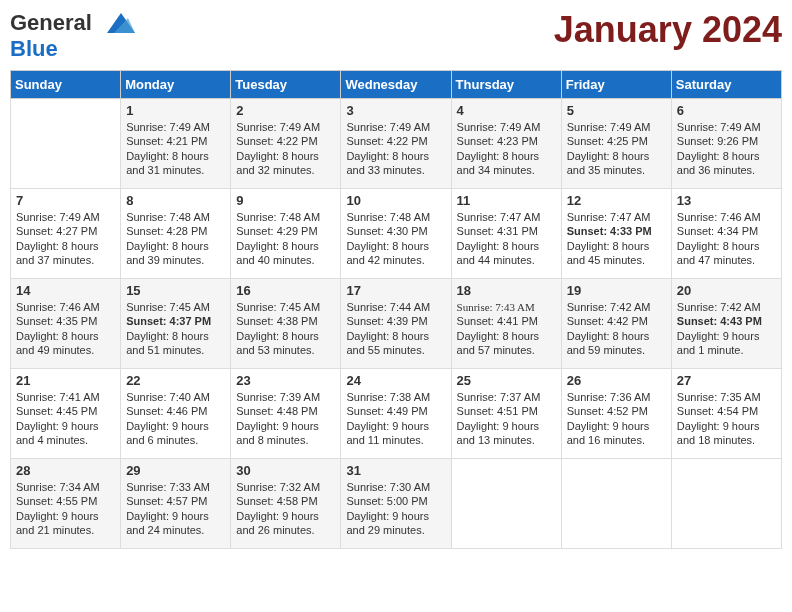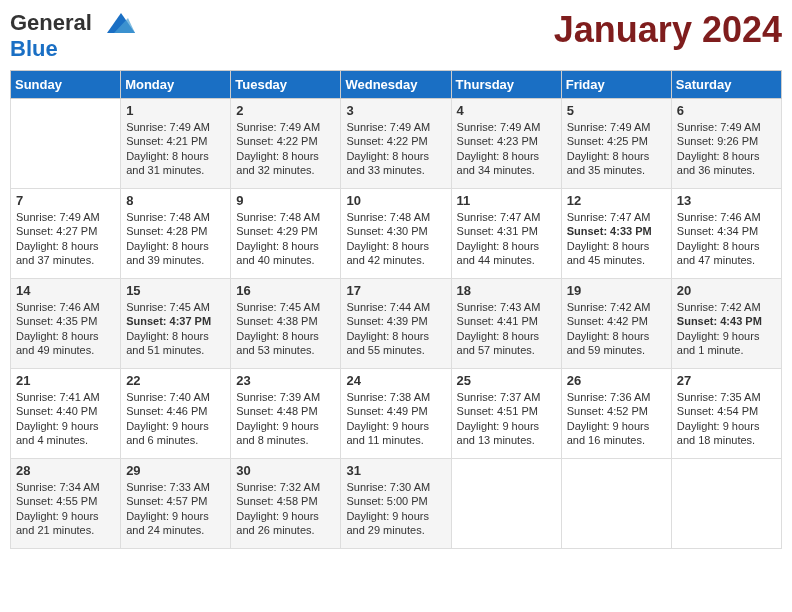--- a/index.html
+++ b/index.html
@@ -247,21 +247,21 @@
         </td>
         <td>
           <span class="day-num">17</span>
           <span style="display: block; line-height: 1.3;">Sunrise: 7:44 AM</span>
           <span style="display: block; line-height: 1.3;">Sunset: 4:39 PM</span>
           <span style="display: block; line-height: 1.3;">Daylight: 8 hours</span>
           <span style="display: block; line-height: 1.3;">and 55 minutes.</span>
         </td>
         <td>
           <span class="day-num">18</span>
-          <span style="display: block; line-height: 1.3;">Sunrise: 7:43 AM</span>
+          <span style="display: block; line-height: 1.3; font-family: Liberation Serif, serif;">Sunrise: 7:43 AM</span>
           <span style="display: block; line-height: 1.3;">Sunset: 4:41 PM</span>
           <span style="display: block; line-height: 1.3;">Daylight: 8 hours</span>
           <span style="display: block; line-height: 1.3;">and 57 minutes.</span>
         </td>
         <td>
           <span class="day-num">19</span>
           <span style="display: block; line-height: 1.3;">Sunrise: 7:42 AM</span>
           <span style="display: block; line-height: 1.3;">Sunset: 4:42 PM</span>
           <span style="display: block; line-height: 1.3;">Daylight: 8 hours</span>
           <span style="display: block; line-height: 1.3;">and 59 minutes.</span>
@@ -271,21 +271,21 @@
           <span style="display: block; line-height: 1.3;">Sunrise: 7:42 AM</span>
           <span style="display: block; line-height: 1.3; font-weight: bold;">Sunset: 4:43 PM</span>
           <span style="display: block; line-height: 1.3;">Daylight: 9 hours</span>
           <span style="display: block; line-height: 1.3;">and 1 minute.</span>
         </td>
       </tr>
       <tr>
         <td>
           <span class="day-num">21</span>
           <span style="display: block; line-height: 1.3;">Sunrise: 7:41 AM</span>
-          <span style="display: block; line-height: 1.3;">Sunset: 4:40 PM</span>
+          <span style="display: block; line-height: 1.3;">Sunset: 4:45 PM</span>
           <span style="display: block; line-height: 1.3;">Daylight: 9 hours</span>
           <span style="display: block; line-height: 1.3;">and 4 minutes.</span>
         </td>
         <td>
           <span class="day-num">22</span>
           <span style="display: block; line-height: 1.3;">Sunrise: 7:40 AM</span>
           <span style="display: block; line-height: 1.3;">Sunset: 4:46 PM</span>
           <span style="display: block; line-height: 1.3;">Daylight: 9 hours</span>
           <span style="display: block; line-height: 1.3;">and 6 minutes.</span>
         </td>

